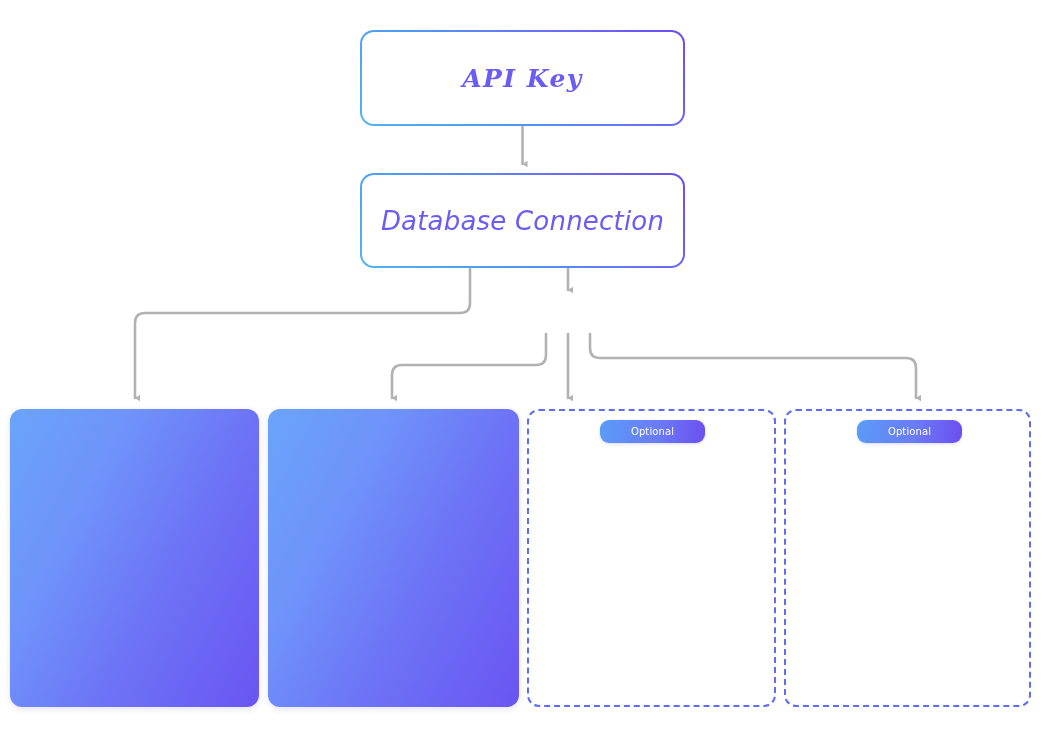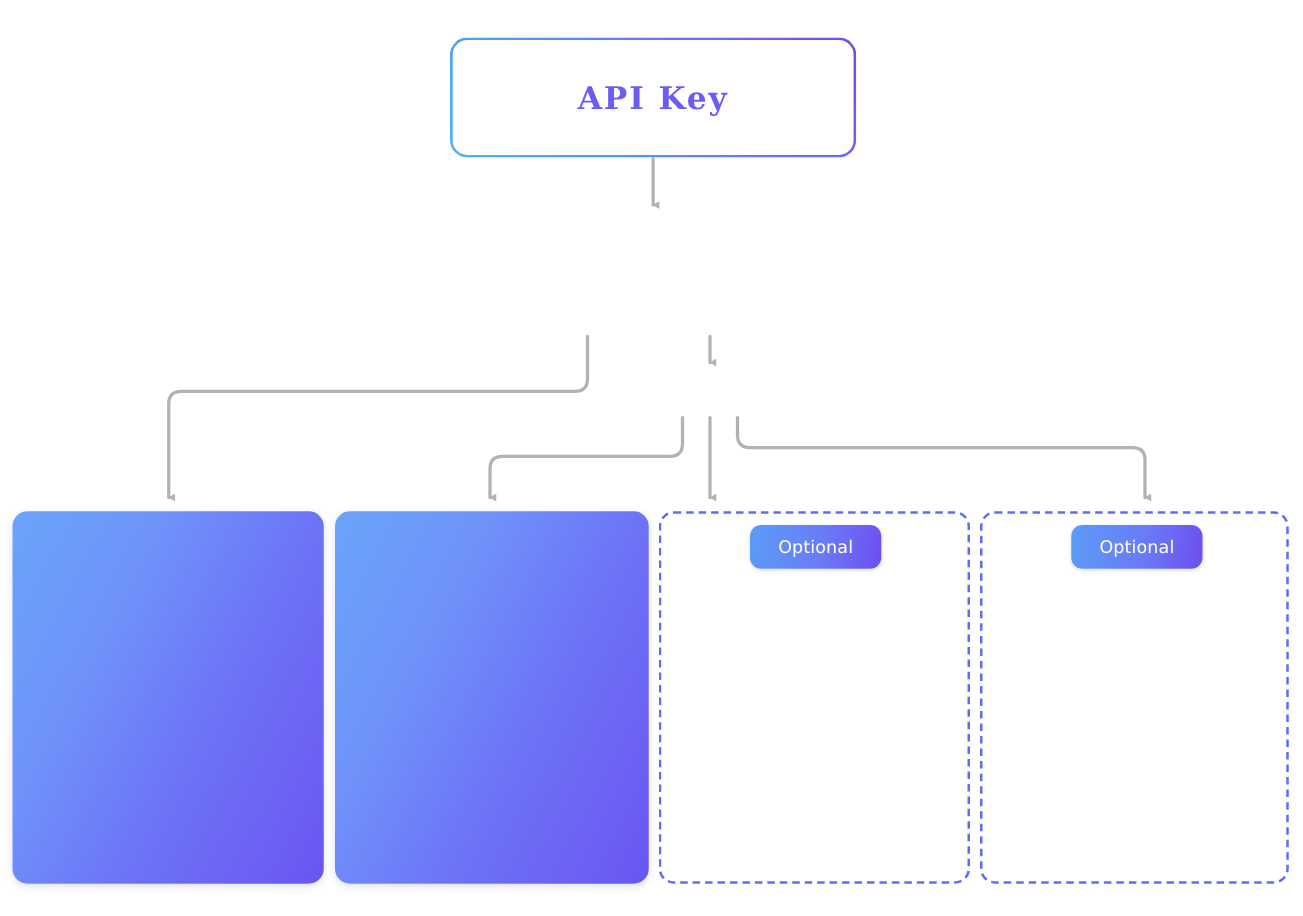--- a/index.html
+++ b/index.html
@@ -40,20 +40,21 @@
       linear-gradient(45deg, #54b3f0 0%, #4f9ef2 28%, #6a6cf3 72%, #6d4bf0 100%) border-box;
     border: 2px solid transparent;
     display: flex;
     align-items: center;
     justify-content: center;
   }
   .node-box .node-label {
     color: #6a5cf5;
     text-align: left;
     line-height: 1;
+    font-style: italic;
   }
   #node-api-key {
     left: 360px;
     top: 30px;
     width: 325px;
     height: 96px;
   }
   #node-api-key .node-label {
     font-family: "DejaVu Serif", "Liberation Serif", serif;
     font-weight: bold;
@@ -89,22 +90,22 @@
     box-shadow: 0 1px 3px rgba(70,90,180,0.22);
   }
   #pill-higher-plans {
     left: 500px;
     top: 299px;
     width: 136px;
     height: 35px;
   }
   .pill-optional {
     width: 105px;
-    height: 35px;
-    font-size: 14px;
+    height: 23px;
+    font-size: 10px;
   }
   #pill-optional-1 { left: 600px; top: 420px; }
   #pill-optional-2 { left: 857px; top: 420px; }
 
   
   .db-card {
     position: absolute;
     box-sizing: border-box;
     border-radius: 12px;
     top: 409px;
@@ -148,20 +149,23 @@
       <path d="M568,334 L568,398" marker-end="url(#arrowhead)"></path>
 
       <path d="M590,334 L590,348 Q590,358 600,358 L906,358 Q916,358 916,368 L916,398" marker-end="url(#arrowhead)"></path>
     </g>
   </svg>
 
   <div id="node-api-key" class="node-box">
     <span class="node-label">API Key</span>
   </div>
 
+  <div id="node-db-connection" class="node-box">
+    <span class="node-label">Database Connection</span>
+  </div>
 
 
   <div id="card-my-db" class="db-card filled">
     
   </div>
 
   <div id="card-my-db-ecomm" class="db-card filled">
     
   </div>
 

